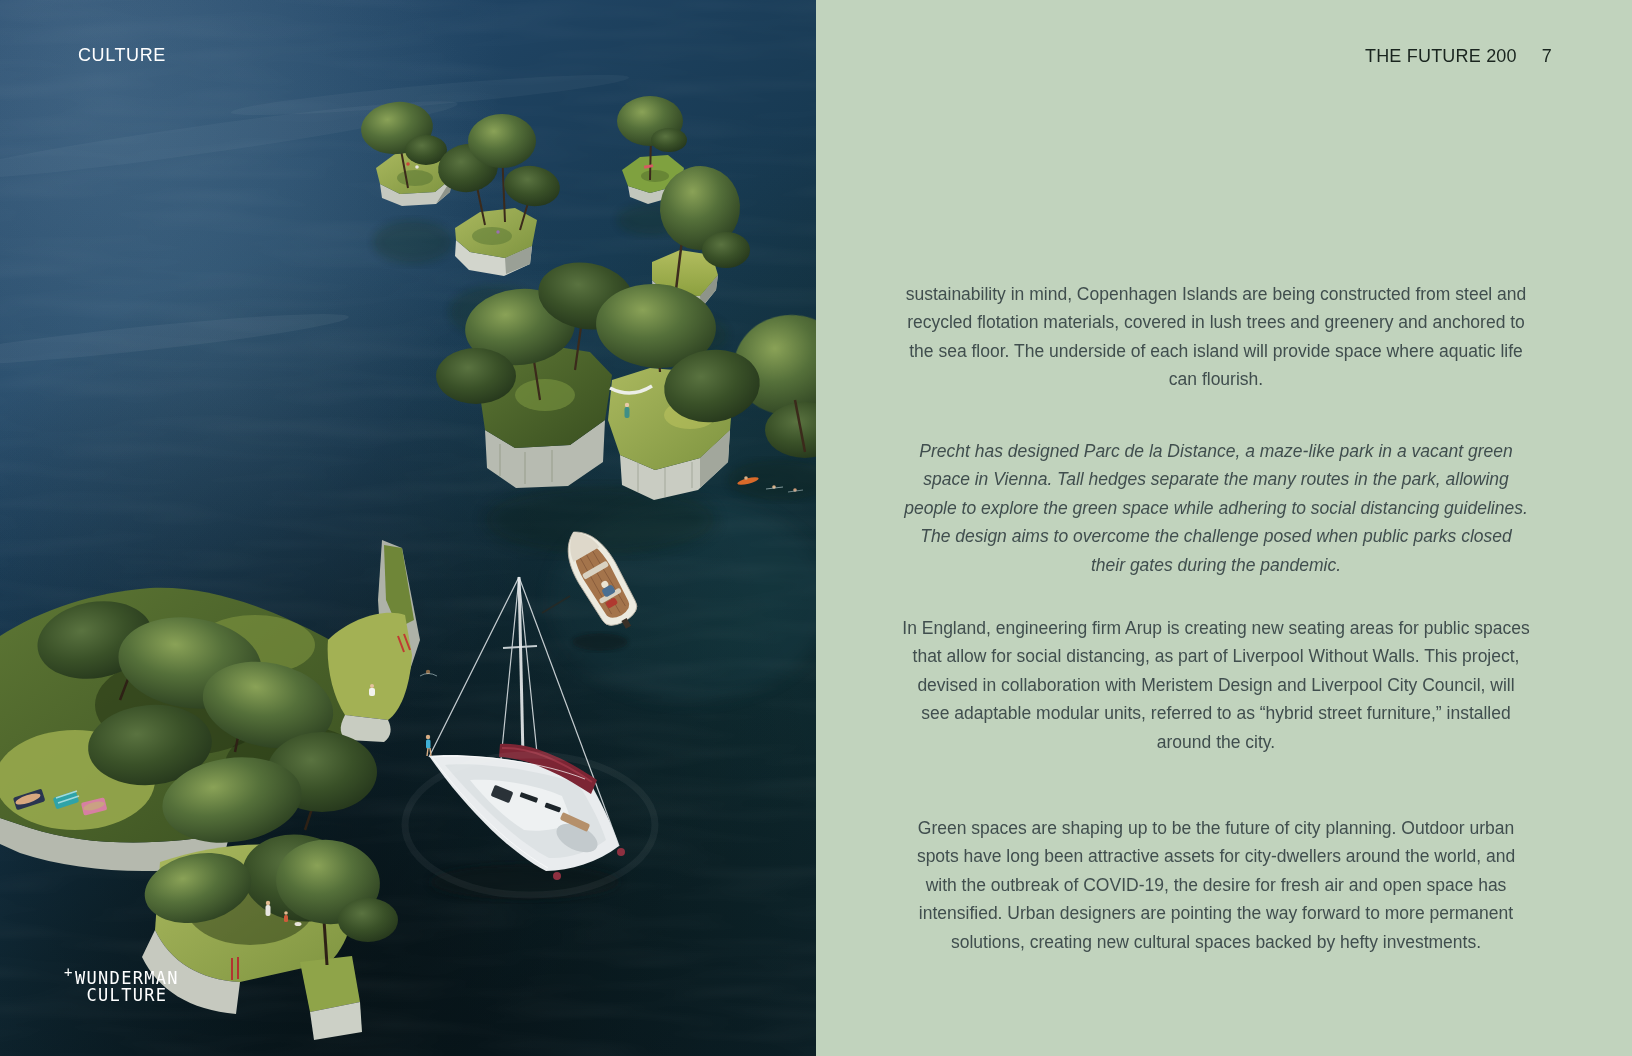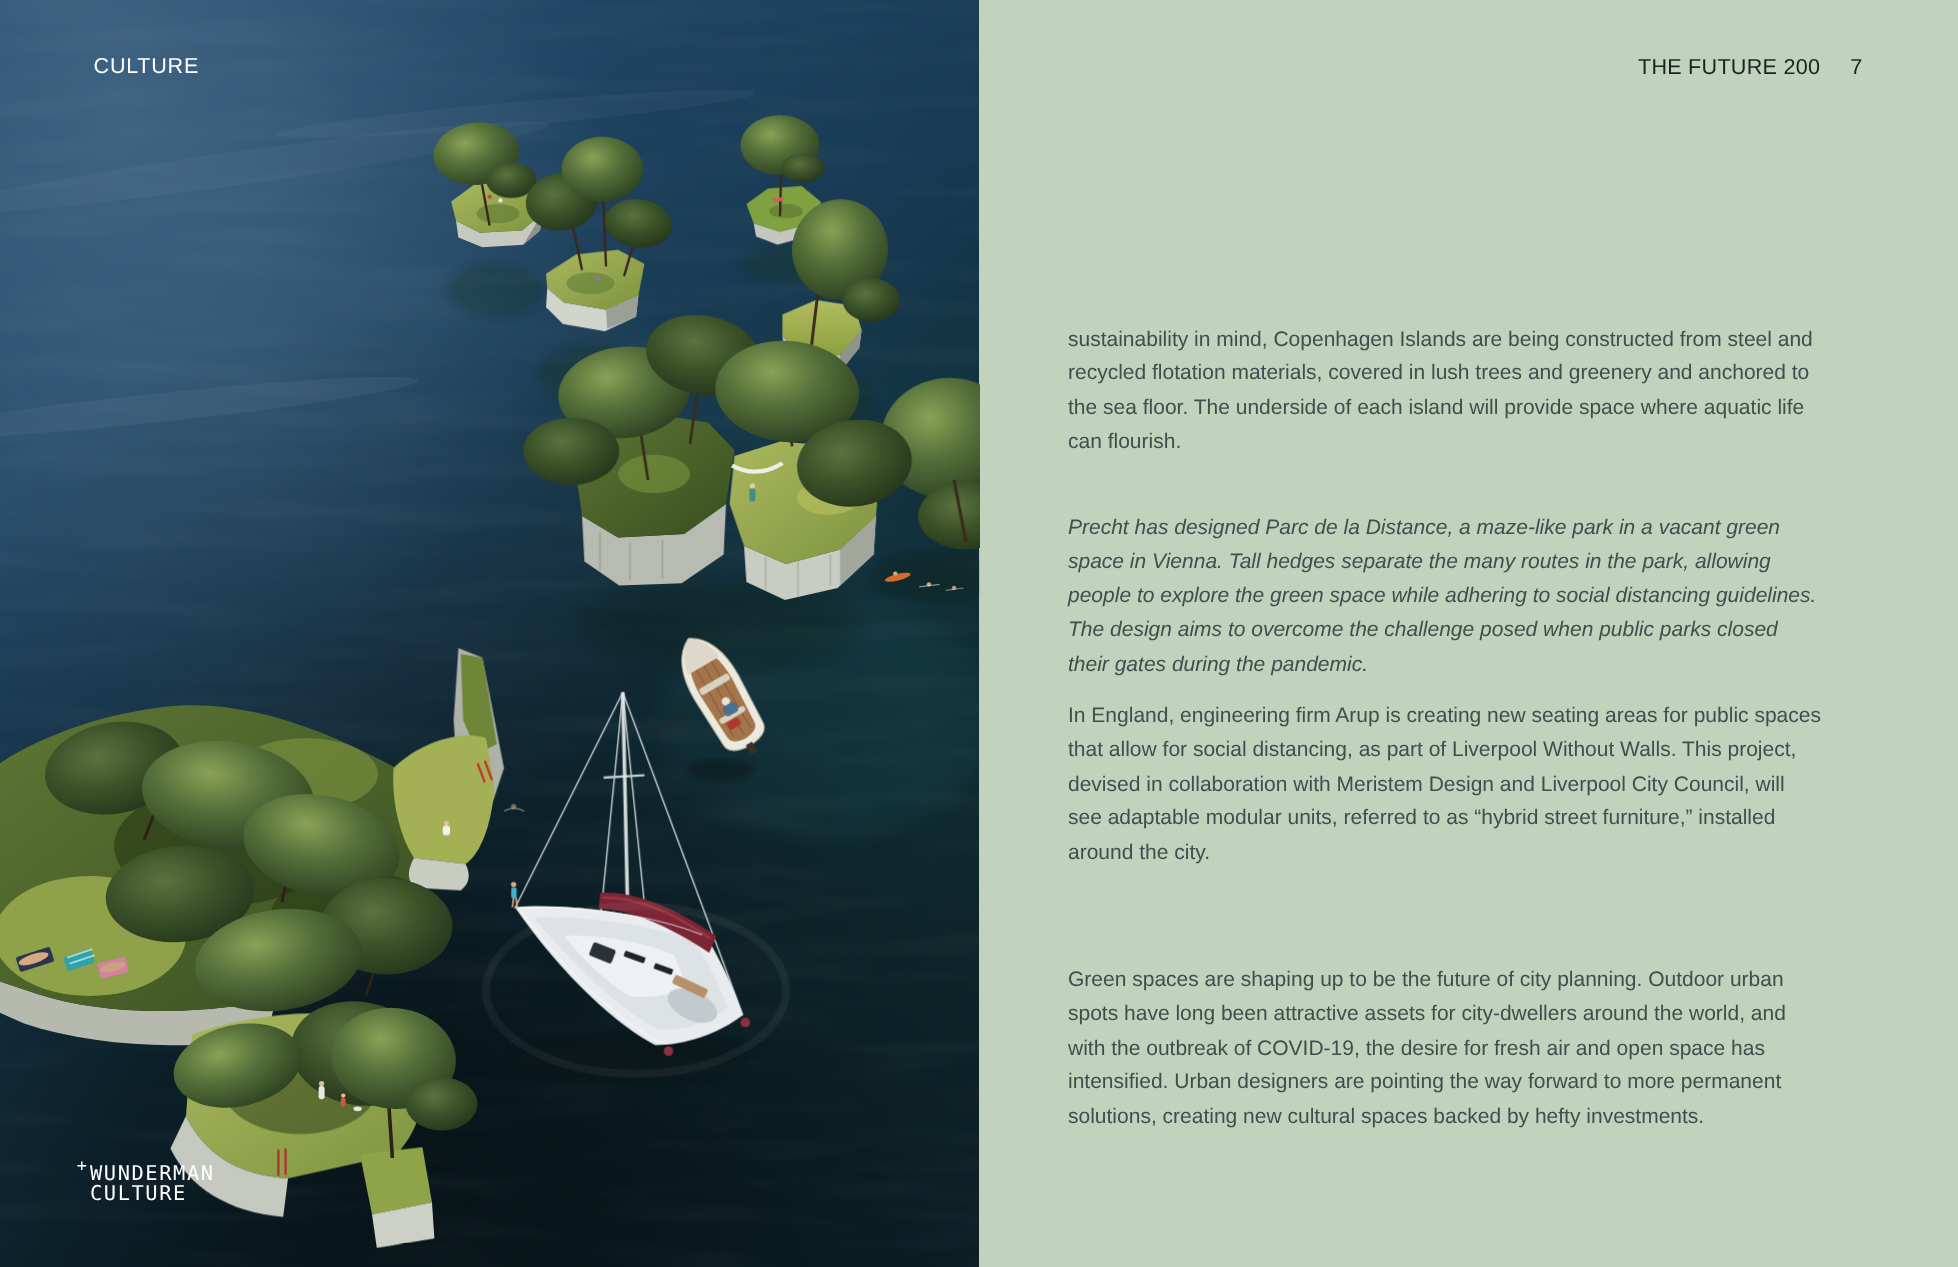--- a/index.html
+++ b/index.html
@@ -1,29 +1,29 @@
 <!DOCTYPE html>
 <html><head>
 <meta charset="utf-8">
 <style>
   html,body{margin:0;padding:0;background:#111;}
-  .page{position:relative;width:1632px;height:1056px;overflow:hidden;background:#c1d3bd;font-family:"Liberation Sans",sans-serif;}
+  .page{position:relative;width:1632px;height:1056px;overflow:hidden;background:#c1d3bd;font-family:"Liberation Sans",sans-serif;text-align:center;}
   
   .photo{position:absolute;left:0;top:0;width:816px;height:1056px;overflow:hidden;}
   .photo svg{position:absolute;left:0;top:0;}
   .kicker{position:absolute;left:78px;top:46px;color:#ffffff;font-size:18px;line-height:1;letter-spacing:.6px;}
   .caption{position:absolute;left:173px;top:999px;color:#eef1ec;font-size:13.5px;line-height:1.2;letter-spacing:.1px;white-space:nowrap;}
   .logo{position:absolute;left:66px;top:970px;color:#ffffff;font-family:"DejaVu Sans Mono",monospace;}
   .logo .plus{position:absolute;left:-2px;top:-6px;font-size:14px;letter-spacing:0;}
   .logo .l{display:block;margin-left:9px;font-size:17px;line-height:17px;letter-spacing:1.3px;}
   
   .panel{position:absolute;left:816px;top:0;width:816px;height:1056px;background:#c1d3bd;}
   .hdr{position:absolute;top:47px;right:80px;display:flex;gap:25px;color:#1a251f;font-size:18px;line-height:1;letter-spacing:.2px;}
-  .panel p{position:absolute;left:70px;width:628px;margin:4px;font-size:17.5px;line-height:28.4px;color:#404e4e;}
-  .p1{top:264px;} .p2{top:421px;font-style:italic;} .p3{top:578px;} .p4{top:798px;}
+  .panel p{position:absolute;left:70px;width:628px;margin:16px;font-size:17.5px;line-height:28.4px;color:#404e4e;}
+  .p1{top:264px;} .p2{top:421px;font-style:italic;} .p3{top:598px;} .p4{top:798px;}
   .why{position:absolute;left:68px;top:760px;margin:0;font-family:"Liberation Serif",serif;font-weight:400;
        font-size:34px;line-height:36px;color:#15211a;letter-spacing:-.3px;}
 </style>
 </head>
 <body>
 
 <div class="page">
 
   <div class="photo">
     <svg width="816" height="1056" viewBox="0 0 816 1056">

